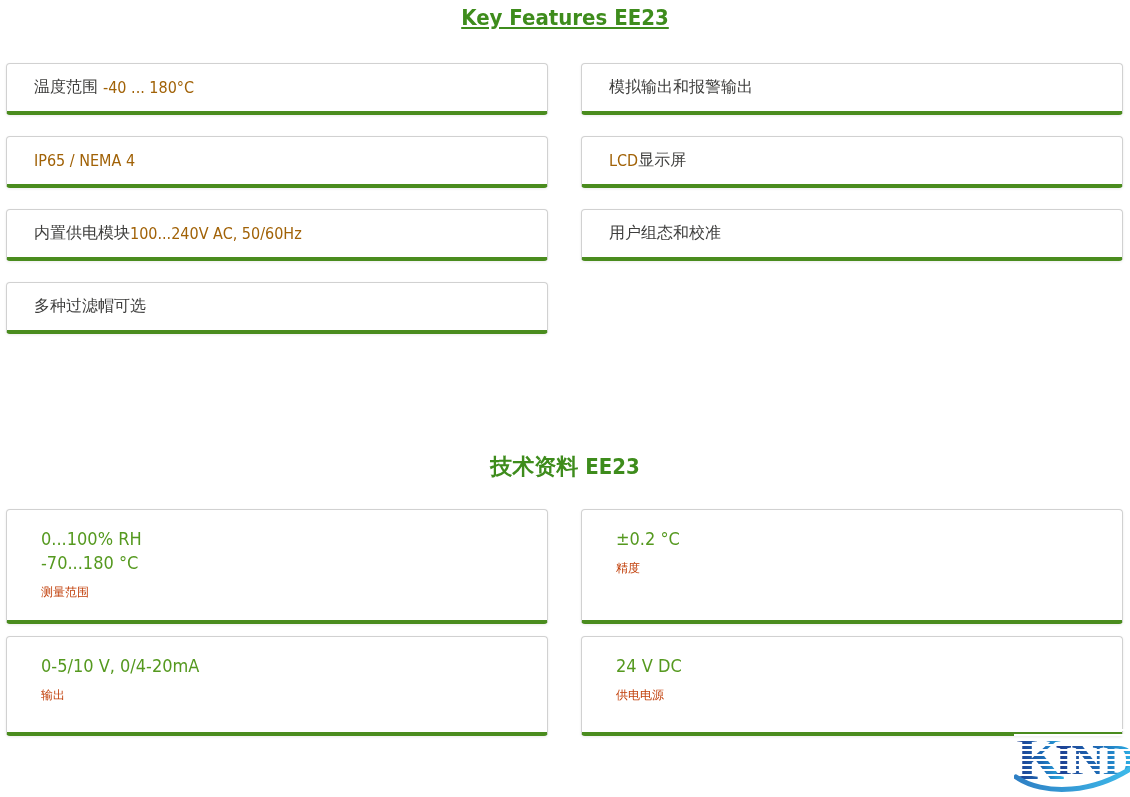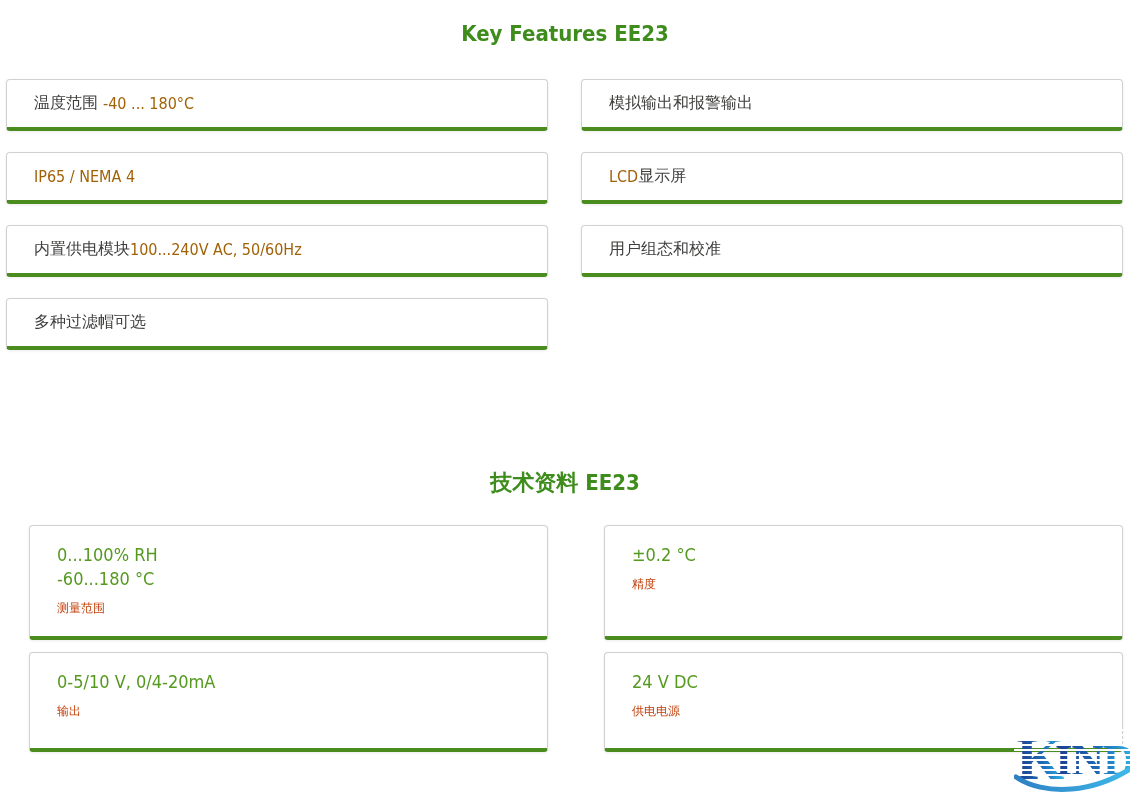--- a/index.html
+++ b/index.html
@@ -14,21 +14,21 @@
 
   .sec-title {
     text-align: center;
     font-weight: 700;
     font-size: 22px;
     line-height: 24px;
     color: #3e8c1c;
     font-stretch: condensed;
     font-family: "DejaVu Sans", "Liberation Sans", sans-serif;
   }
-  #features-title { margin: 16px 0 33px 0; }
+  #features-title { margin: 0 0 33px 0; text-decoration: underline; }
   #tech-title { margin: 121px 0 30px 0; }
   #tech-title .model { margin-left: 7px; }
 
   .grid {
     display: grid;
     grid-template-columns: 1fr 1fr;
     column-gap: 33px;
     padding: 0 7px 0 6px;
   }
   .features-grid { row-gap: 21px; }
@@ -50,21 +50,21 @@
     overflow: hidden;
   }
   .zh { color: #3e3e3d; font-size: 16px; }
   .lat {
     color: #a16207; font-size: 16px;
     font-stretch: condensed;
     font-family: "DejaVu Sans", "Liberation Sans", sans-serif;
   }
   .gap-l { margin-left: 5px; }
 
-  .tech-card { height: 115px; padding: 17px 18px 0 27px; position: relative; margin-left: 23px; }
+  .tech-card { height: 115px; padding: 17px 18px 0 34px; position: relative; }
   .tech-card.short { height: 100px; }
   .value {
     color: #55991f; font-size: 18px; line-height: 24px;
     font-stretch: condensed;
     font-family: "DejaVu Sans", "Liberation Sans", sans-serif;
   }
   .label { color: #c2410c; font-size: 12px; margin-top: 9px; font-family: Liberation Serif, serif; }
 
   .logo { position: absolute; top: 717px; right: -16px; width: 132px; height: 78px; }
 </style>
@@ -102,21 +102,21 @@
     </div>
   </div>
 
   <div class="sec-title" id="tech-title">
     <span>技术资料</span><span class="model">EE23</span>
   </div>
 
   <div class="grid tech-grid">
     <div class="card tech-card">
       <div class="value">0...100% RH</div>
-      <div class="value">-60...180 °C</div>
+      <div class="value">-70...180 °C</div>
       <div class="label">测量范围</div>
     </div>
     <div class="card tech-card">
       <div class="value">±0.2 °C</div>
       <div class="label">精度</div>
     </div>
     <div class="card tech-card short">
       <div class="value">0-5/10 V, 0/4-20mA</div>
       <div class="label">输出</div>
     </div>

